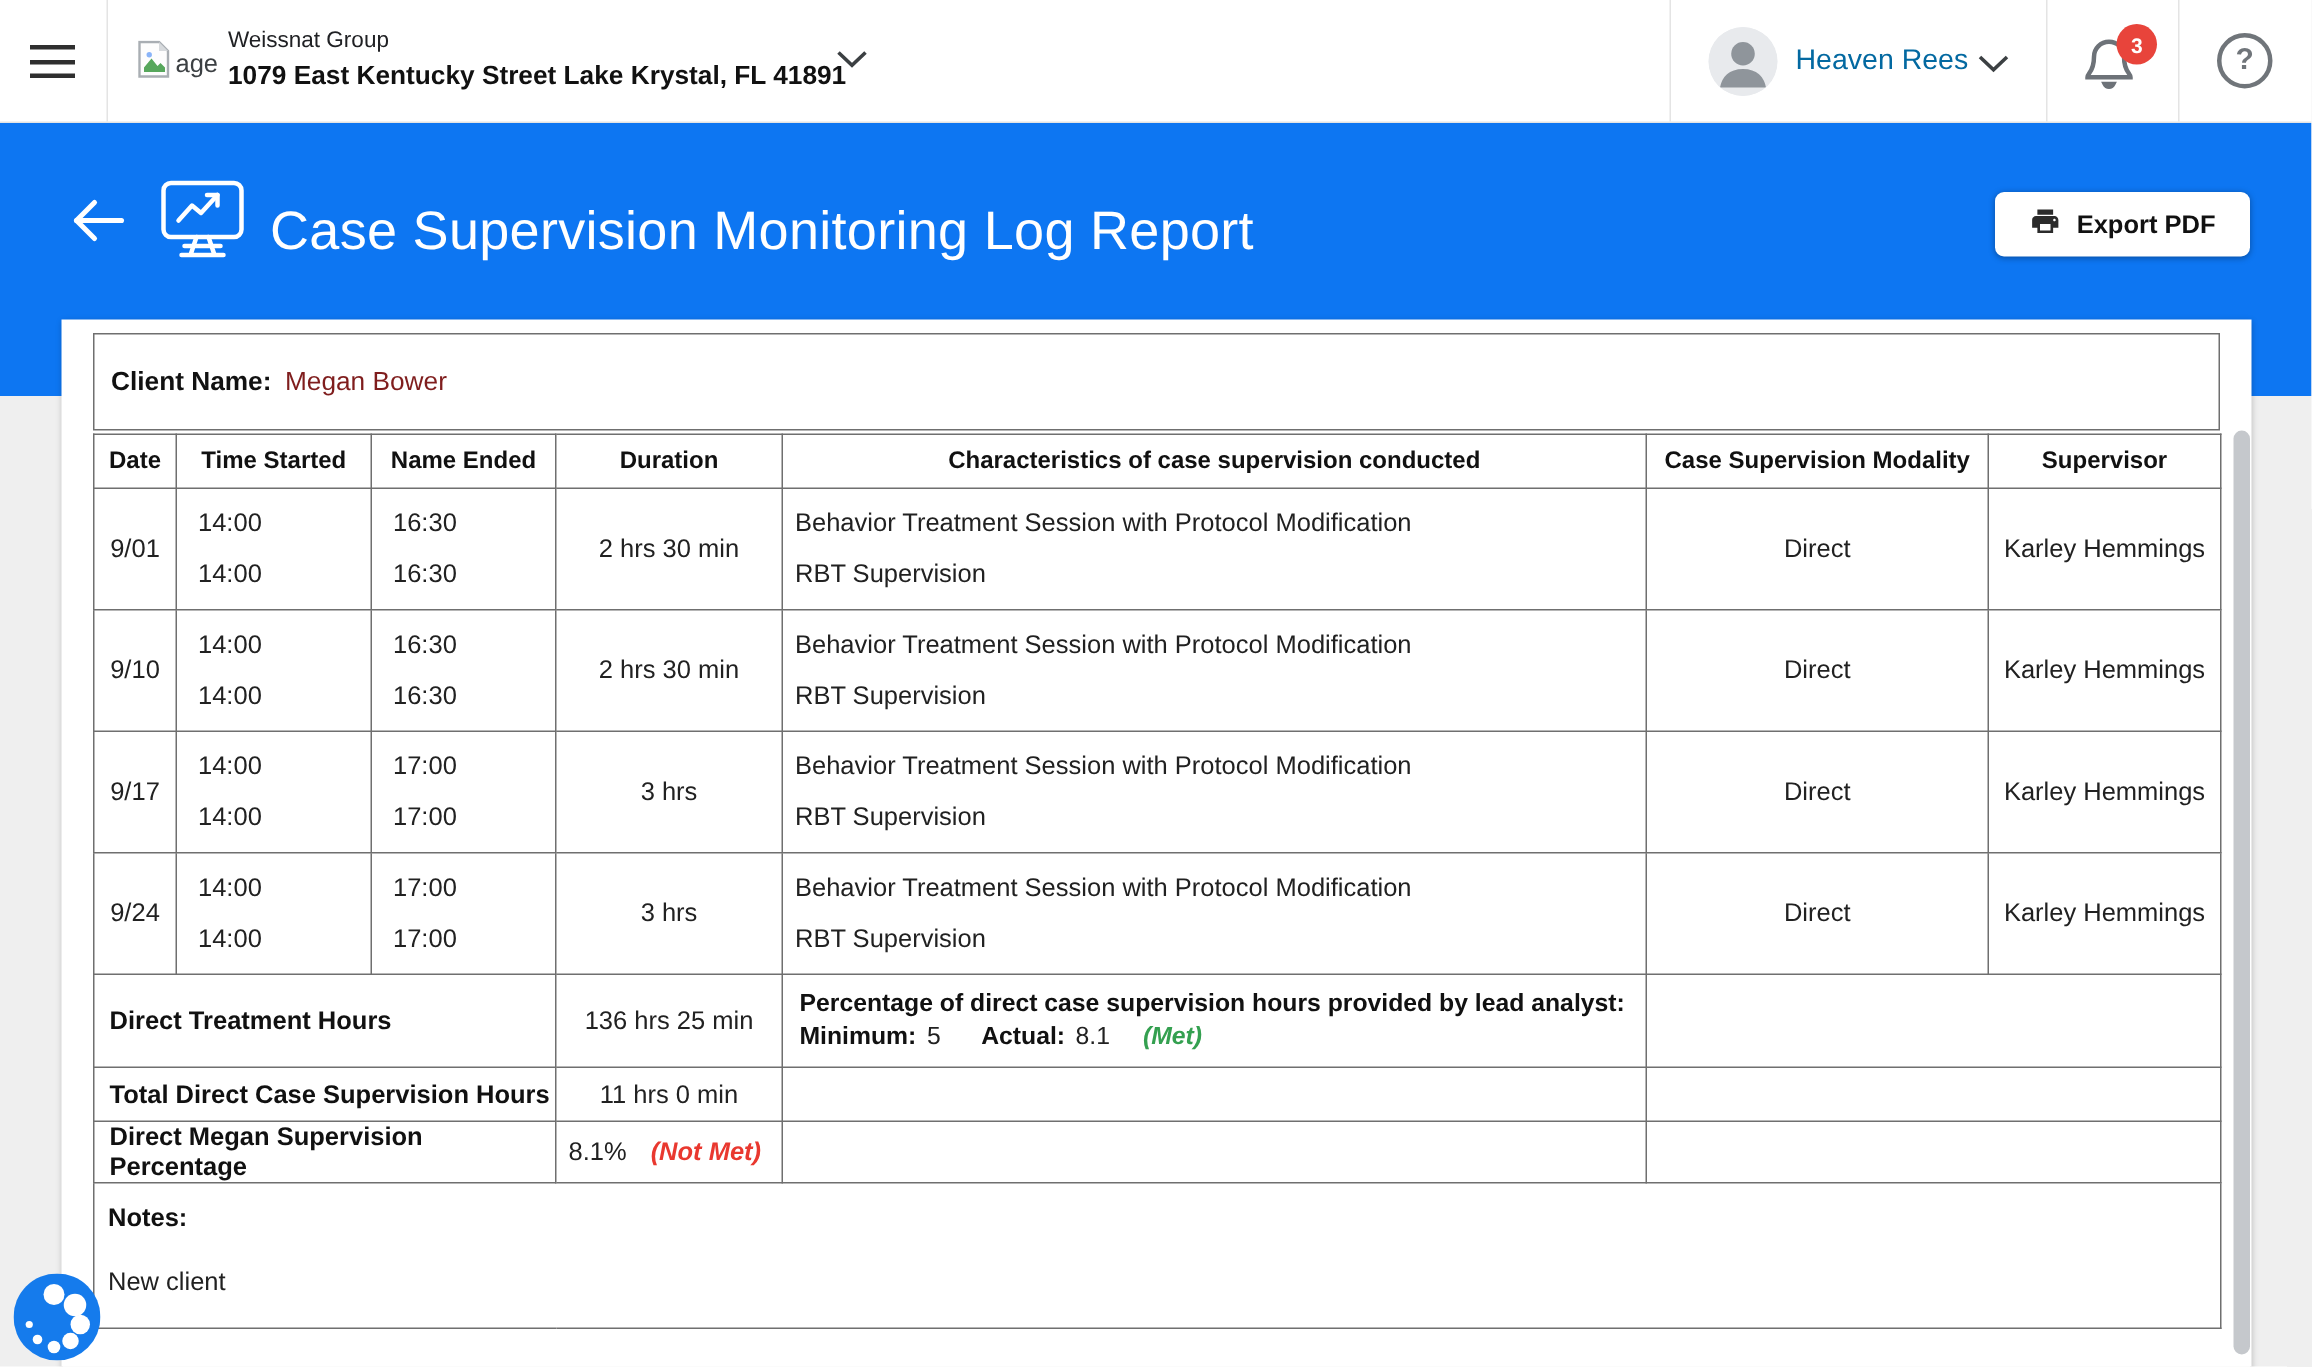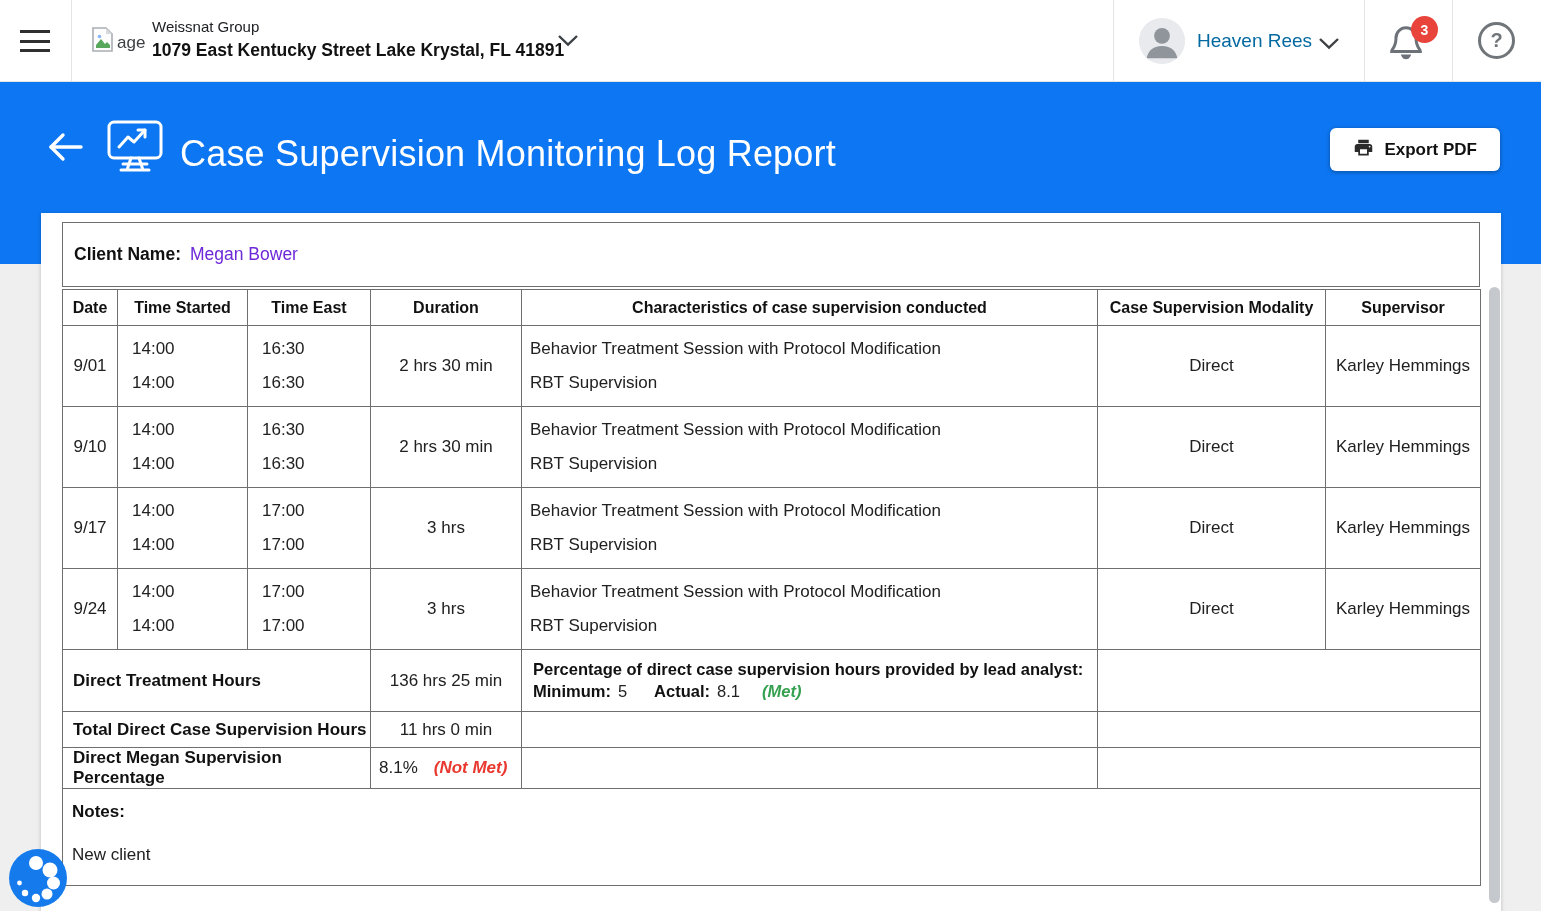--- a/index.html
+++ b/index.html
@@ -34,21 +34,21 @@
   .bluebar { position:absolute; top:82px; left:0; width:1541px; height:182px; background:#0d76f2; }
   .back-btn { position:absolute; left:46px; top:49px; width:38px; height:32px; cursor:pointer; }
   .report-icon { position:absolute; left:106px; top:37px; }
   .page-title { position:absolute; left:180px; top:51px; font-size:36px; color:#fff; letter-spacing:.2px; white-space:nowrap; }
   .export-btn { position:absolute; right:41px; top:46px; height:43px; padding:0 23px; background:#fff; border:none; border-radius:6px; box-shadow:0 1px 4px rgba(0,0,0,.35); display:flex; align-items:center; gap:10px; font-family:inherit; font-size:17px; font-weight:600; color:#111; cursor:pointer; }
 
   
   .card { position:absolute; left:41px; top:213px; width:1460px; height:778px; background:#fff; box-shadow:0 1px 4px rgba(0,0,0,.22); padding:9px 21px 0 21px; z-index:1; }
   .client-box { border:1px solid #6f6f6f; height:65px; display:flex; align-items:center; padding-left:11px; font-size:17.5px; }
   .client-label { font-weight:bold; color:#111; }
-  .client-value { margin-left:9px; color:#6d28d9; }
+  .client-value { margin-left:9px; color:#7f1d1d; }
 
   table.log { border-collapse:collapse; table-layout:fixed; width:1418px; margin-top:2px; }
   table.log th, table.log td { border:1px solid #6f6f6f; }
   table.log thead tr { height:36px; }
   table.log th { font-size:16px; font-weight:bold; color:#111; text-align:center; padding:0 4px; }
   tr.data-row { height:81px; }
   td.c { text-align:center; vertical-align:middle; font-size:17px; }
   td.times { vertical-align:middle; padding-left:14px; font-size:17px; }
   .tline + .tline { margin-top:14px; }
   td.chars { vertical-align:middle; padding-left:8px; font-size:17px; }
@@ -186,21 +186,21 @@
         <col style="width:123px">
         <col style="width:151px">
       <col style="width:576px">
         <col style="width:228px">
         <col style="width:155px">
     </colgroup>
     <thead>
       <tr>
         <th>Date</th>
         <th>Time Started</th>
-        <th>Time East</th>
+        <th>Name Ended</th>
         <th>Duration</th>
         <th>Characteristics of case supervision conducted</th>
         <th>Case Supervision Modality</th>
         <th>Supervisor</th>
       </tr>
     </thead>
     <tbody>
       <tr class="data-row">
         <td class="c">9/01</td>
         <td class="times">

